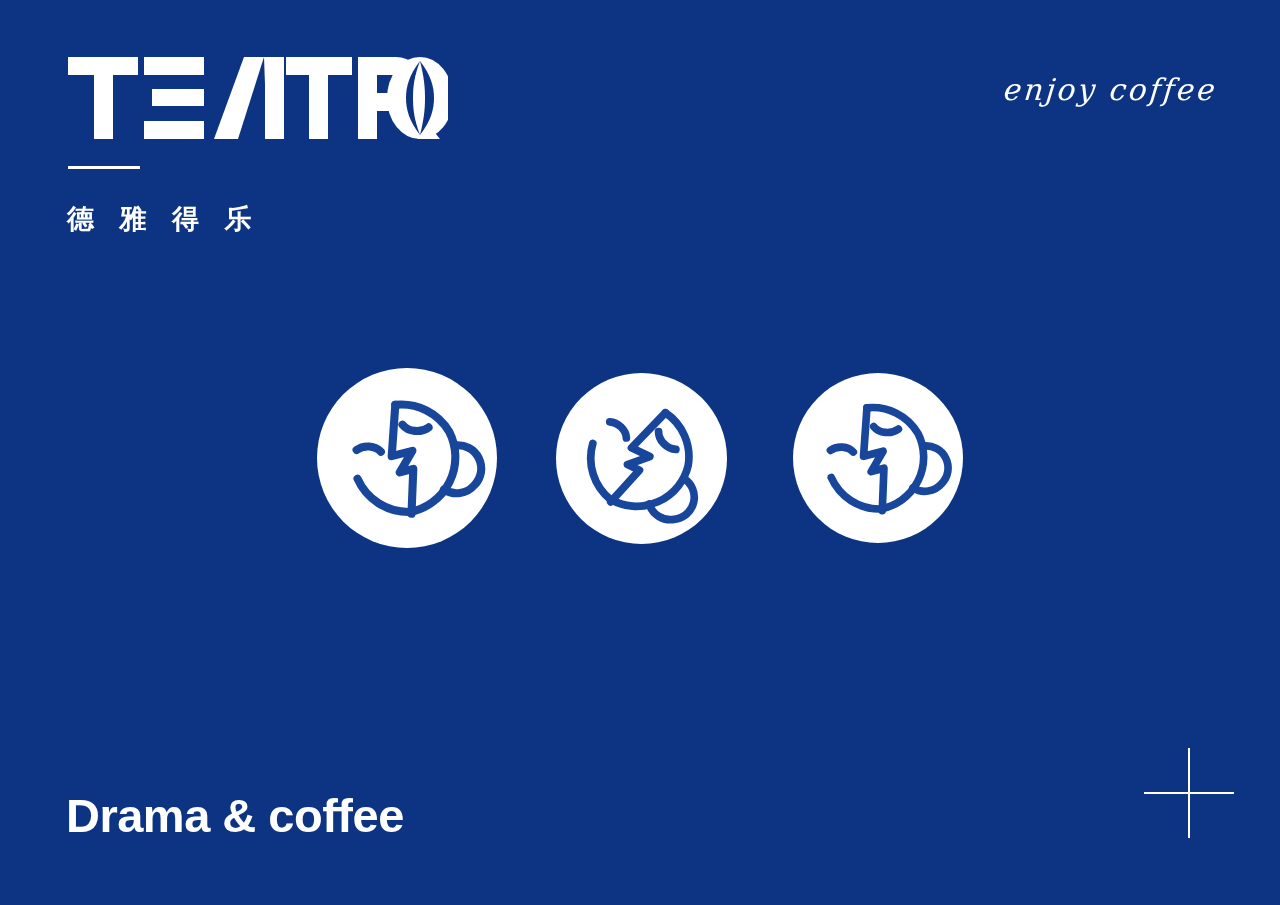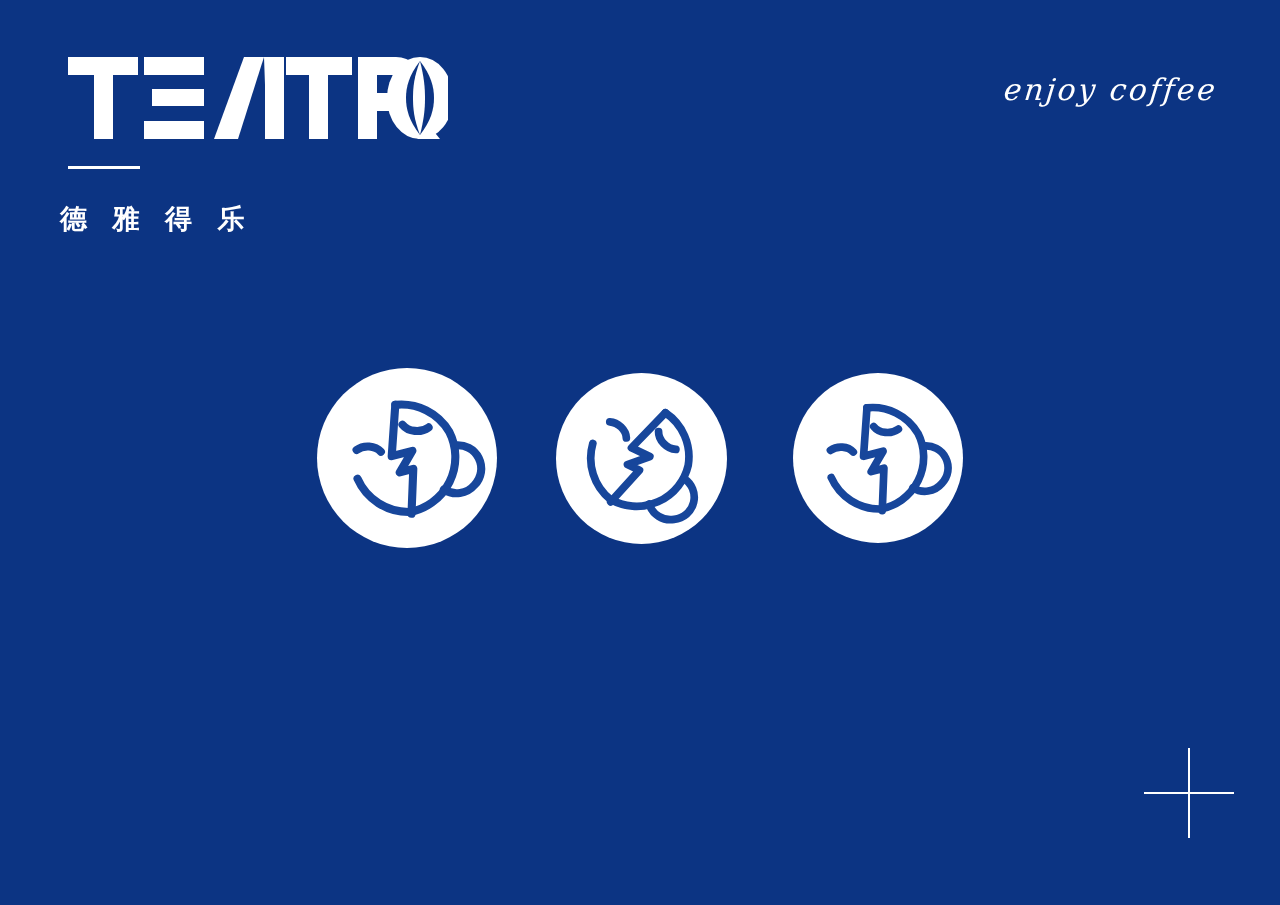--- a/index.html
+++ b/index.html
@@ -34,21 +34,21 @@
     position: absolute;
     left: 68px;
     top: 166px;
     width: 72px;
     height: 3px;
     background: #ffffff;
   }
 
   .brand-cn {
     position: absolute;
-    left: 60px;
+    left: 67px;
     top: 206px;
     color: #ffffff;
     font-size: 27px;
     font-weight: 700;
     letter-spacing: 9px;
     line-height: 1;
     white-space: nowrap;
   }
 
   
@@ -202,19 +202,20 @@
             <path d="M-56,-9 a18,14 0 0 1 27,2"></path>
             <path d="M-5,-37 a19,15 0 0 0 29,3"></path>
             <path d="M-13,-59 L-17,-2 L6,-8 L-8,16 L7,12 L5,62"></path>
           </g>
         </g>
       </svg>
     </div>
 
   </div>
 
+  <div class="footer-title">Drama &amp; coffee</div>
 
   <div class="reg-mark">
     <div class="bar-h"></div>
     <div class="bar-v"></div>
   </div>
 
 </div>
 
 </body></html>

